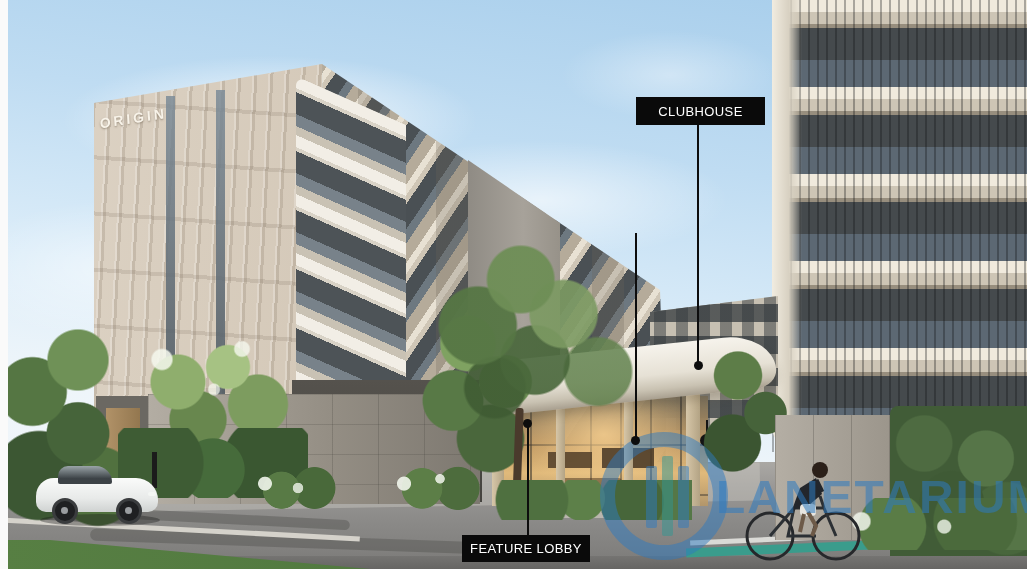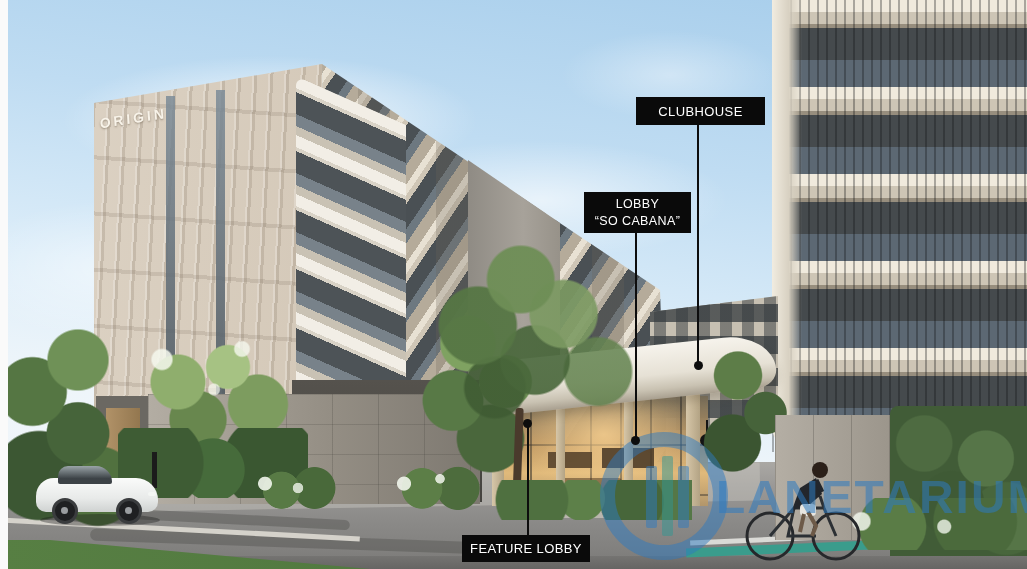--- a/index.html
+++ b/index.html
@@ -305,26 +305,20 @@
   <div class="abs wm-text">LANETARIUM</div>
 
   <div class="lead lead-clubhouse"></div>
   <div class="dot dot-clubhouse"></div>
   <div class="tag tag-clubhouse">
     <span>CLUBHOUSE</span>
   </div>
 
   <div class="lead lead-lobby"></div>
   <div class="dot dot-lobby"></div>
-  <div class="tag tag-lobby">
-    <span>
-      <span style="display:block;">LOBBY</span>
-      <span style="display:block;">“SO CABANA”</span>
-    </span>
-  </div>
 
   <div class="lead lead-feature"></div>
   <div class="dot dot-feature"></div>
   <div class="tag tag-feature">
     <span>FEATURE LOBBY</span>
   </div>
 
   <div class="abs edge-strip"></div>
 </div>
 

